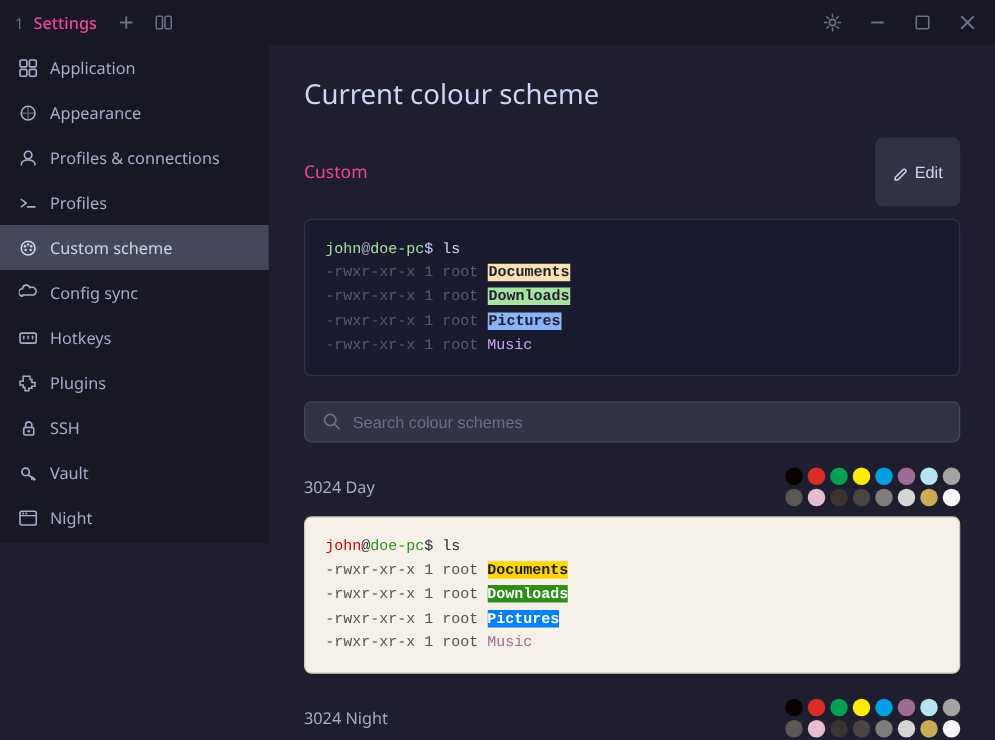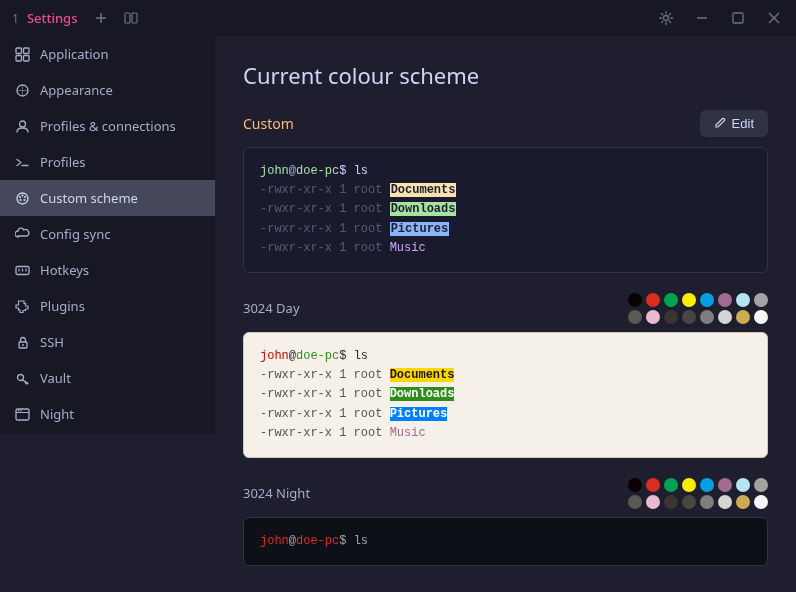--- a/index.html
+++ b/index.html
@@ -132,32 +132,32 @@
 
     
     .current-scheme-header {
       display: flex;
       align-items: center;
       justify-content: space-between;
       margin-bottom: 10px;
     }
     .scheme-name-label {
       font-size: 14px;
-      color: #fdba74;
+      color: #ec4899;
     }
     .edit-btn {
       background: #313244;
       border: none;
       color: #cdd6f4;
-      padding: 6px 14px;
+      padding: 20px 14px;
       border-radius: 6px;
       cursor: pointer;
       font-size: 13px;
       display: flex;
-      align-items: flex-start;
+      align-items: flex-end;
       gap: 6px;
     }
 
     
     .terminal-preview {
       background: #1a1a2e;
       border: 1px solid #313244;
       border-radius: 6px;
       padding: 14px 16px;
       font-family: 'Courier New', monospace;
@@ -465,20 +465,29 @@
         <span style="color:#585b70">-rwxr-xr-x 1 root </span><span class="hl-downloads">Downloads</span>
       </div>
       <div>
         <span style="color:#585b70">-rwxr-xr-x 1 root </span><span class="hl-pictures">Pictures</span>
       </div>
       <div>
         <span style="color:#585b70">-rwxr-xr-x 1 root </span><span class="hl-music">Music</span>
       </div>
     </div>
 
+    <div class="search-bar">
+      <span class="search-icon">
+        <svg width="14" height="14" viewBox="0 0 14 14" fill="none">
+          <circle cx="6" cy="6" r="4.5" stroke="#6c7086" stroke-width="1.4"></circle>
+          <line x1="9.5" y1="9.5" x2="13" y2="13" stroke="#6c7086" stroke-width="1.4" stroke-linecap="round"></line>
+        </svg>
+      </span>
+      <input type="text" class="search-input" placeholder="Search colour schemes" style="">
+    </div>
 
     <div class="scheme-card">
       <div class="scheme-card-header">
         <span class="scheme-card-name">3024 Day</span>
         <div class="color-swatches">
           <div class="swatch-row">
             <div class="swatch" style="background:#090300"></div>
             <div class="swatch" style="background:#db2d20"></div>
             <div class="swatch" style="background:#01a252"></div>
             <div class="swatch" style="background:#fded02"></div>

